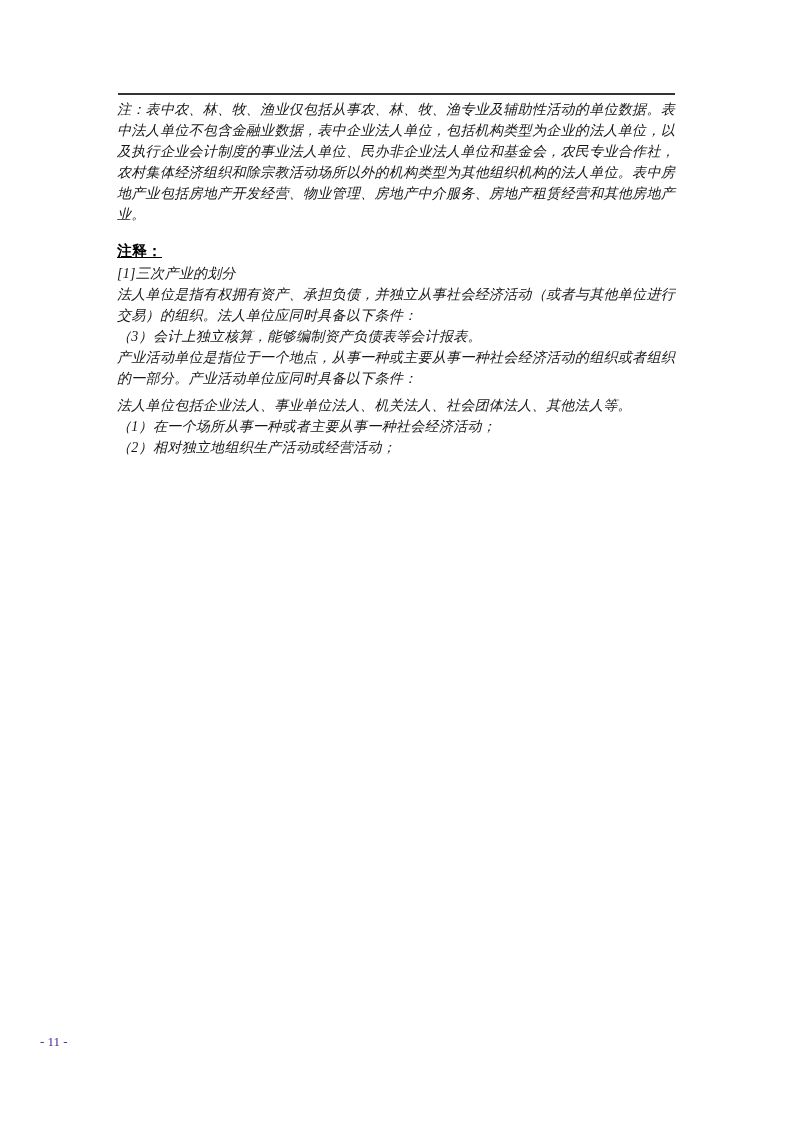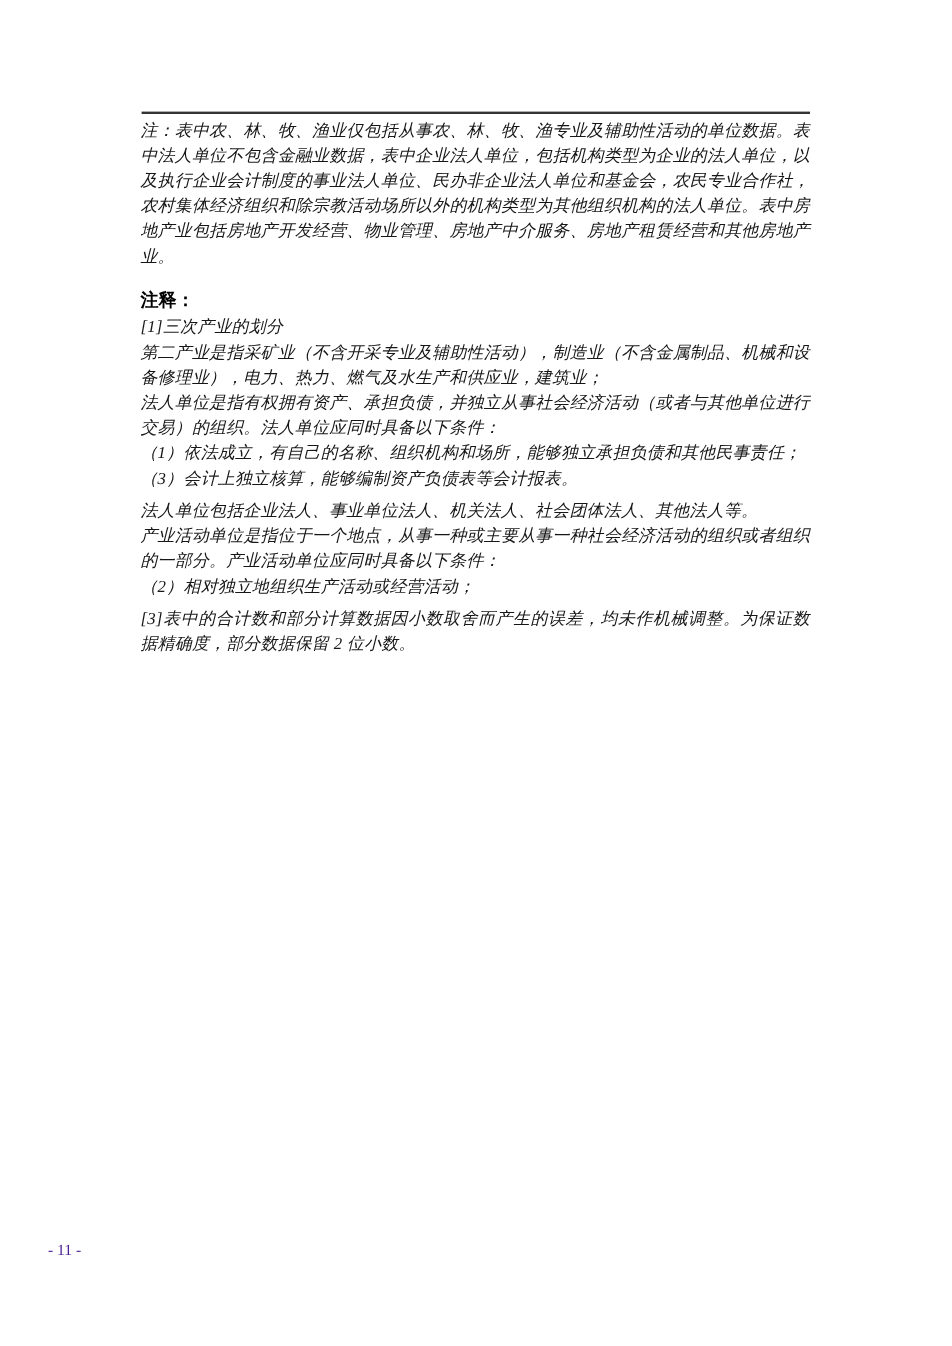--- a/index.html
+++ b/index.html
@@ -42,20 +42,21 @@
     margin-top: 6px;
   }
   .notes-heading {
     margin: 16px 0 2px 0;
     font-family: "Liberation Sans", "DejaVu Sans", sans-serif;
     font-style: normal;
     font-weight: bold;
     font-size: 15px;
     line-height: 20px;
     color: #000000;
+    text-decoration: underline;
   }
   .footer {
     position: absolute;
     left: 0;
     top: 1033px;
     width: 100%;
     font-size: 13px;
     line-height: 18px;
     color: #4c1d95;
     font-family: "Liberation Serif", "DejaVu Serif", serif;
@@ -68,27 +69,25 @@
 <div class="page">
 
   <div class="rule"></div>
 
   <div class="body-text">
     <p class="para">注：表中农、林、牧、渔业仅包括从事农、林、牧、渔专业及辅助性活动的单位数据。表中法人单位不包含金融业数据，表中企业法人单位，包括机构类型为企业的法人单位，以及执行企业会计制度的事业法人单位、民办非企业法人单位和基金会，农民专业合作社，农村集体经济组织和除宗教活动场所以外的机构类型为其他组织机构的法人单位。表中房地产业包括房地产开发经营、物业管理、房地产中介服务、房地产租赁经营和其他房地产业。</p>
 
     <h3 class="notes-heading">注释：</h3>
 
     <p class="para">[1]三次产业的划分</p>
-    <p class="para">第二产业是指采矿业（不含开采专业及辅助性活动），制造业（不含金属制品、机械和设备修理业），电力、热力、燃气及水生产和供应业，建筑业；</p>
 
     <p class="para">法人单位是指有权拥有资产、承担负债，并独立从事社会经济活动（或者与其他单位进行交易）的组织。法人单位应同时具备以下条件：</p>
-    <p class="para">（1）依法成立，有自己的名称、组织机构和场所，能够独立承担负债和其他民事责任；</p>
     <p class="para">（3）会计上独立核算，能够编制资产负债表等会计报表。</p>
+    <p class="para">产业活动单位是指位于一个地点，从事一种或主要从事一种社会经济活动的组织或者组织的一部分。产业活动单位应同时具备以下条件：</p>
     <p class="para mt">法人单位包括企业法人、事业单位法人、机关法人、社会团体法人、其他法人等。</p>
-    <p class="para">产业活动单位是指位于一个地点，从事一种或主要从事一种社会经济活动的组织或者组织的一部分。产业活动单位应同时具备以下条件：</p>
+    <p class="para">（1）在一个场所从事一种或者主要从事一种社会经济活动；</p>
     <p class="para">（2）相对独立地组织生产活动或经营活动；</p>
 
-    <p class="para mt">[3]表中的合计数和部分计算数据因小数取舍而产生的误差，均未作机械调整。为保证数据精确度，部分数据保留 2 位小数。</p>
   </div>
 
   <div class="footer">- 11 -</div>
 
 </div>
 
 </body></html>

